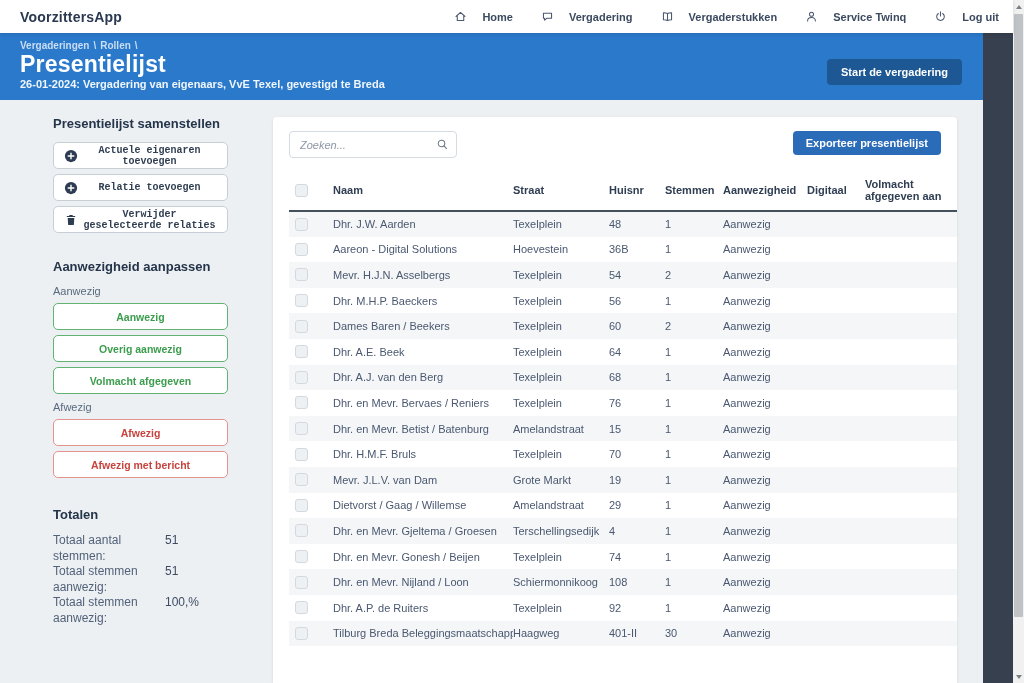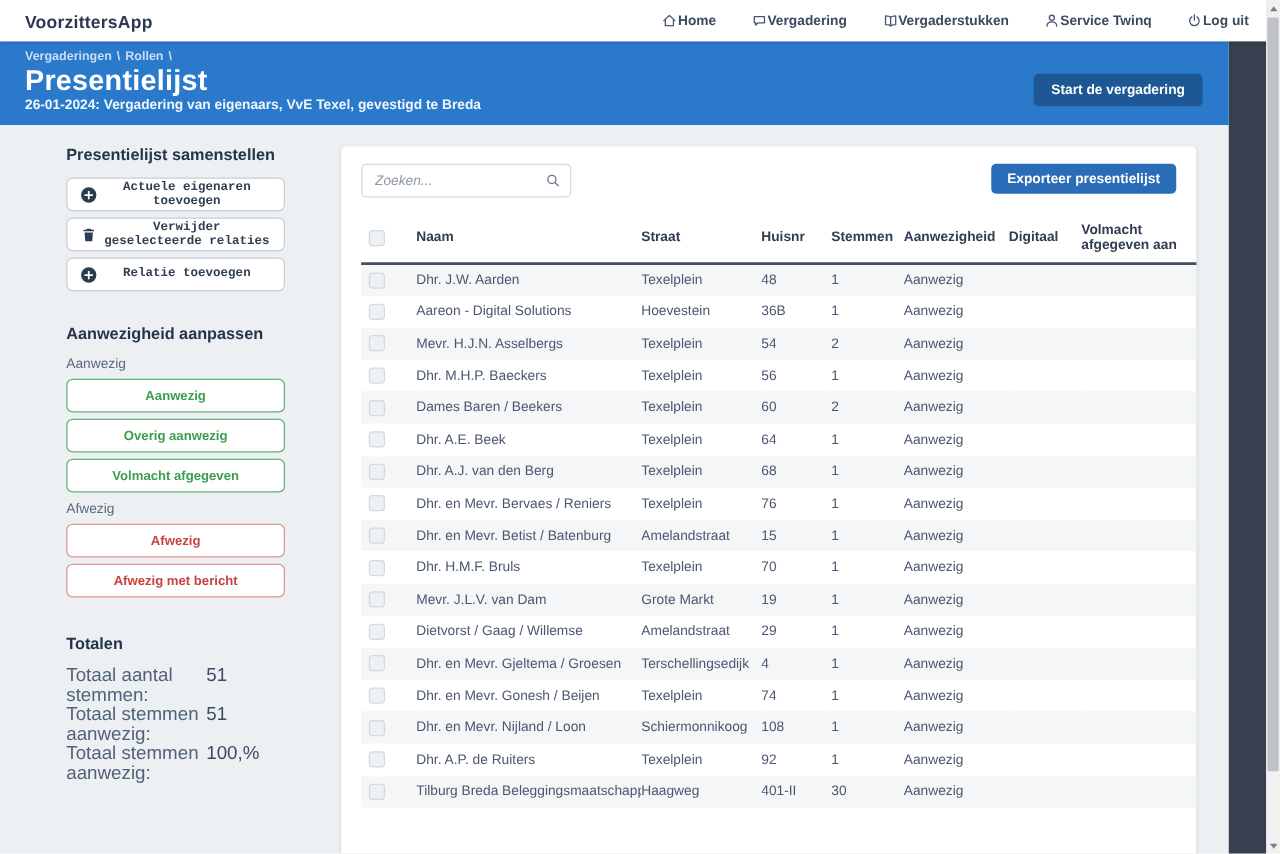--- a/index.html
+++ b/index.html
@@ -7,21 +7,21 @@
   body { font-family:"Liberation Sans","DejaVu Sans",sans-serif; background:#fff; color:#46556c; }
 
   .viewport { position:relative; width:1024px; height:683px; display:flex; }
   .main-col { width:1013px; display:flex; flex-direction:column; }
 
   
   .topnav { height:33px; background:#ffffff; display:flex; align-items:center;
             padding:0 14px 0 20px; box-shadow:0 1px 4px rgba(0,0,0,.12); position:relative; z-index:5; }
   .logo { font-size:14px; font-weight:bold; color:#2a3950; letter-spacing:.2px; }
   .nav-items { margin-left:auto; display:flex; align-items:center; gap:28px; }
-  .nav-item { display:flex; align-items:center; gap:0; font-size:11px; font-weight:600;
+  .nav-item { display:flex; align-items:center; gap:15px; font-size:11px; font-weight:600;
               color:#3c4a60; cursor:pointer; white-space:nowrap; }
   .nav-item .ic { display:inline-flex; width:13px; height:13px; color:#4a5870; }
   .ic svg { width:100%; height:100%; display:block; }
 
   .below-nav { display:flex; flex:1; min-height:0; }
   .page { width:983px; display:flex; flex-direction:column; }
   .dark-col { width:30px; background:#36404e; }
 
   
   .blue-header { height:67px; background:#2b79cb; color:#fff; padding:7px 20px 0 20px; position:relative; }
@@ -43,21 +43,21 @@
               color:#2f3e52; margin-bottom:5px; cursor:pointer; padding:0 10px; position:relative; }
   .side-btn .ic { width:14px; height:14px; flex:none; color:#2d3c50; margin-right:4px; }
   .side-btn .lbl { flex:1; text-align:center; }
   .group-label { font-size:11px; color:#5a6a7e; margin:2px 0 6px 0; }
   .mt-lg { margin-top:26px; }
   .pill-btn { width:175px; height:27px; background:#fff; border-radius:5px; font-family:inherit;
               font-size:10.5px; font-weight:bold; margin-bottom:5px; cursor:pointer; }
   .pill-green { border:1px solid #62b274; color:#3c9d4e; }
   .pill-red { border:1px solid #e29490; color:#c7443e; }
   .totals { margin-top:24px; }
-  .totals-row { display:flex; font-size:15px; color:#52627a; line-height:15.5px; }
+  .totals-row { display:flex; font-size:12px; color:#52627a; line-height:15.5px; }
   .totals-row .t-label { width:112px; }
   .totals-row .t-value { color:#3d4c63; }
 
   
   .card { width:717px; margin:17px 26px 0 0; background:#fff; border-radius:4px 4px 0 0;
           box-shadow:0 1px 3px rgba(0,0,0,.10); padding:14px 16px 0 16px; overflow:hidden; }
   .card-top { display:flex; align-items:flex-start;gap:38px; }
   .search-wrap { position:relative; width:168px; }
   .search-input { width:168px; height:27px; border:1px solid #d6dbe1; border-radius:4px; background:#fff;
                   font-family:inherit; font-size:11px; font-style:italic; color:#55647a; padding:0 28px 0 10px; }
@@ -166,34 +166,34 @@
                   <span class="ic">
                     <svg viewBox="0 0 16 16">
                       <circle cx="8" cy="8" r="7" fill="currentColor"></circle>
                       <path d="M8 4.8v6.4M4.8 8h6.4" stroke="#fff" stroke-width="1.6" stroke-linecap="round"></path>
                     </svg>
                   </span>
                   <span class="lbl">Actuele eigenaren toevoegen</span>
                 </button>
                 <button class="side-btn">
                   <span class="ic">
-                    <svg viewBox="0 0 16 16" fill="currentColor">
-                      <path d="M6.3 2.2h3.4l.5 1.1h2.6v1.3H3.2V3.3h2.6zM4.2 5.8h7.6l-.6 8H4.8z"></path>
-                    </svg>
-                  </span>
-                  <span class="lbl">Verwijder geselecteerde relaties</span>
-                </button>
-                <button class="side-btn">
-                  <span class="ic">
                     <svg viewBox="0 0 16 16">
                       <circle cx="8" cy="8" r="7" fill="currentColor"></circle>
                       <path d="M8 4.8v6.4M4.8 8h6.4" stroke="#fff" stroke-width="1.6" stroke-linecap="round"></path>
                     </svg>
                   </span>
                   <span class="lbl">Relatie toevoegen</span>
+                </button>
+                <button class="side-btn">
+                  <span class="ic">
+                    <svg viewBox="0 0 16 16" fill="currentColor">
+                      <path d="M6.3 2.2h3.4l.5 1.1h2.6v1.3H3.2V3.3h2.6zM4.2 5.8h7.6l-.6 8H4.8z"></path>
+                    </svg>
+                  </span>
+                  <span class="lbl">Verwijder geselecteerde relaties</span>
                 </button>
               </div>
 
             <div class="side-heading mt-lg">Aanwezigheid aanpassen</div>
             <div class="group-label">Aanwezig</div>
             <div id="present-buttons"><button class="pill-btn pill-green">Aanwezig</button><button class="pill-btn pill-green">Overig aanwezig</button><button class="pill-btn pill-green">Volmacht afgegeven</button></div>
             <div class="group-label">Afwezig</div>
             <div id="absent-buttons"><button class="pill-btn pill-red">Afwezig</button><button class="pill-btn pill-red">Afwezig met bericht</button></div>
 
             <div class="totals">

